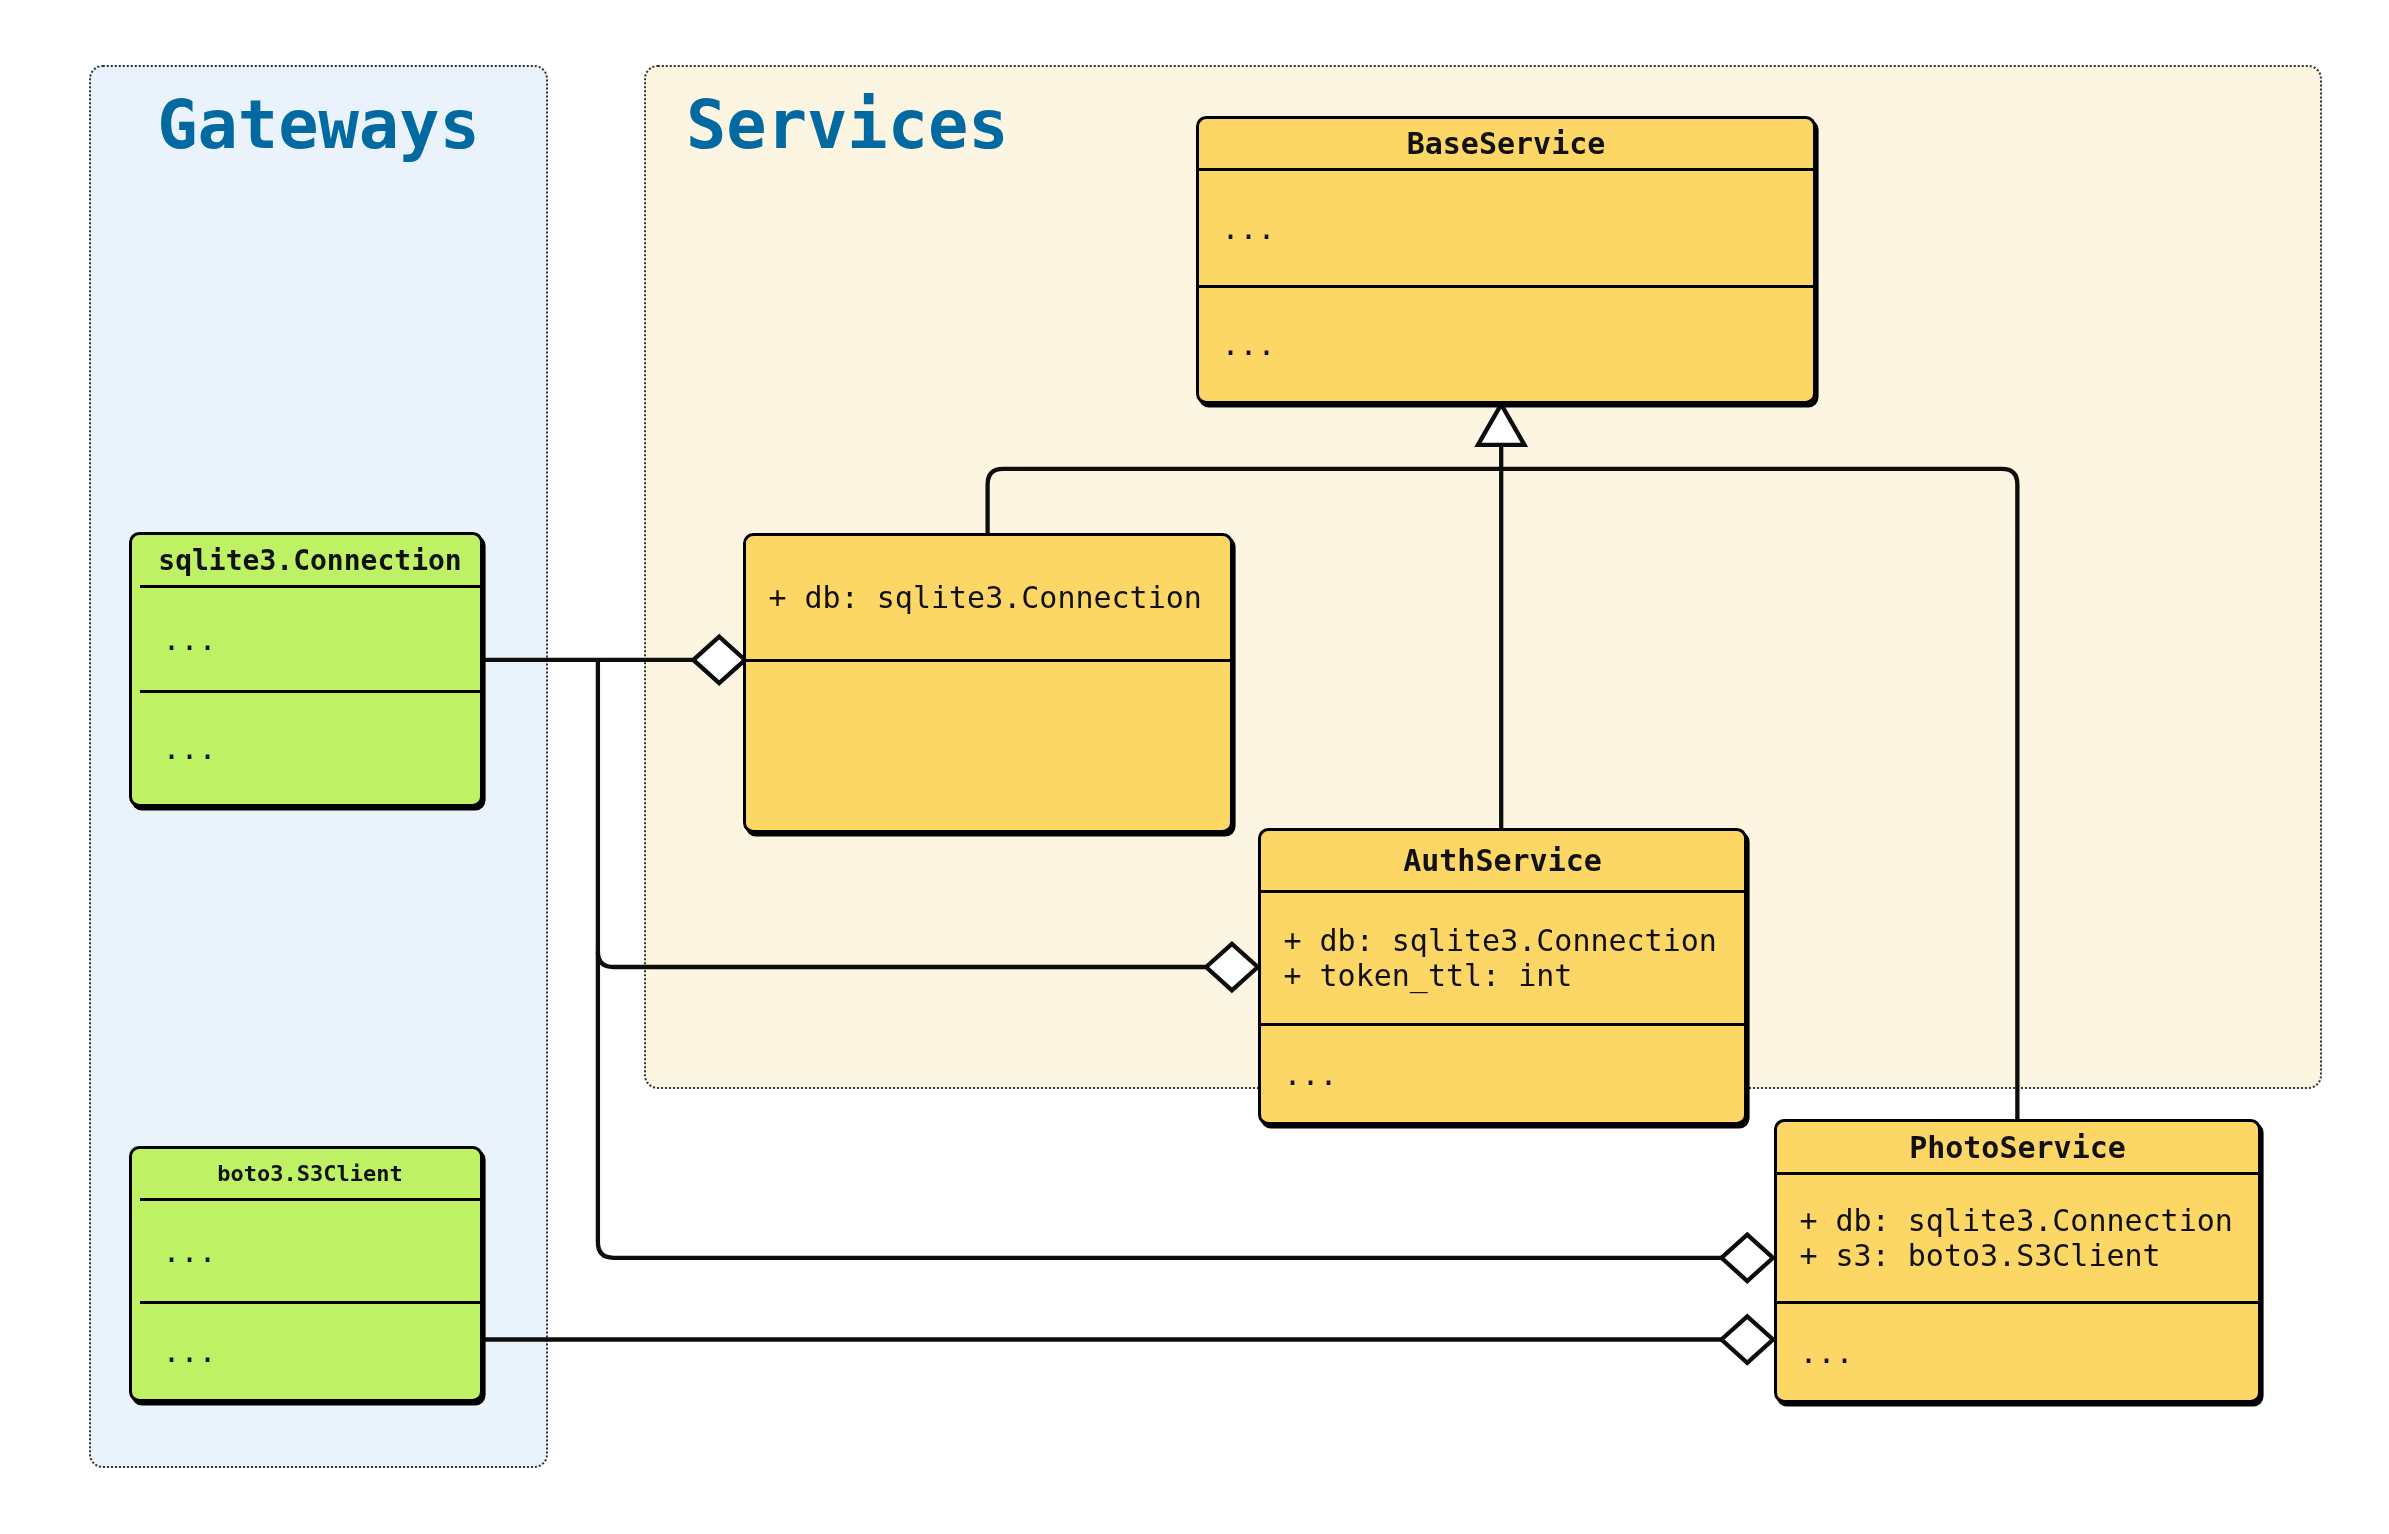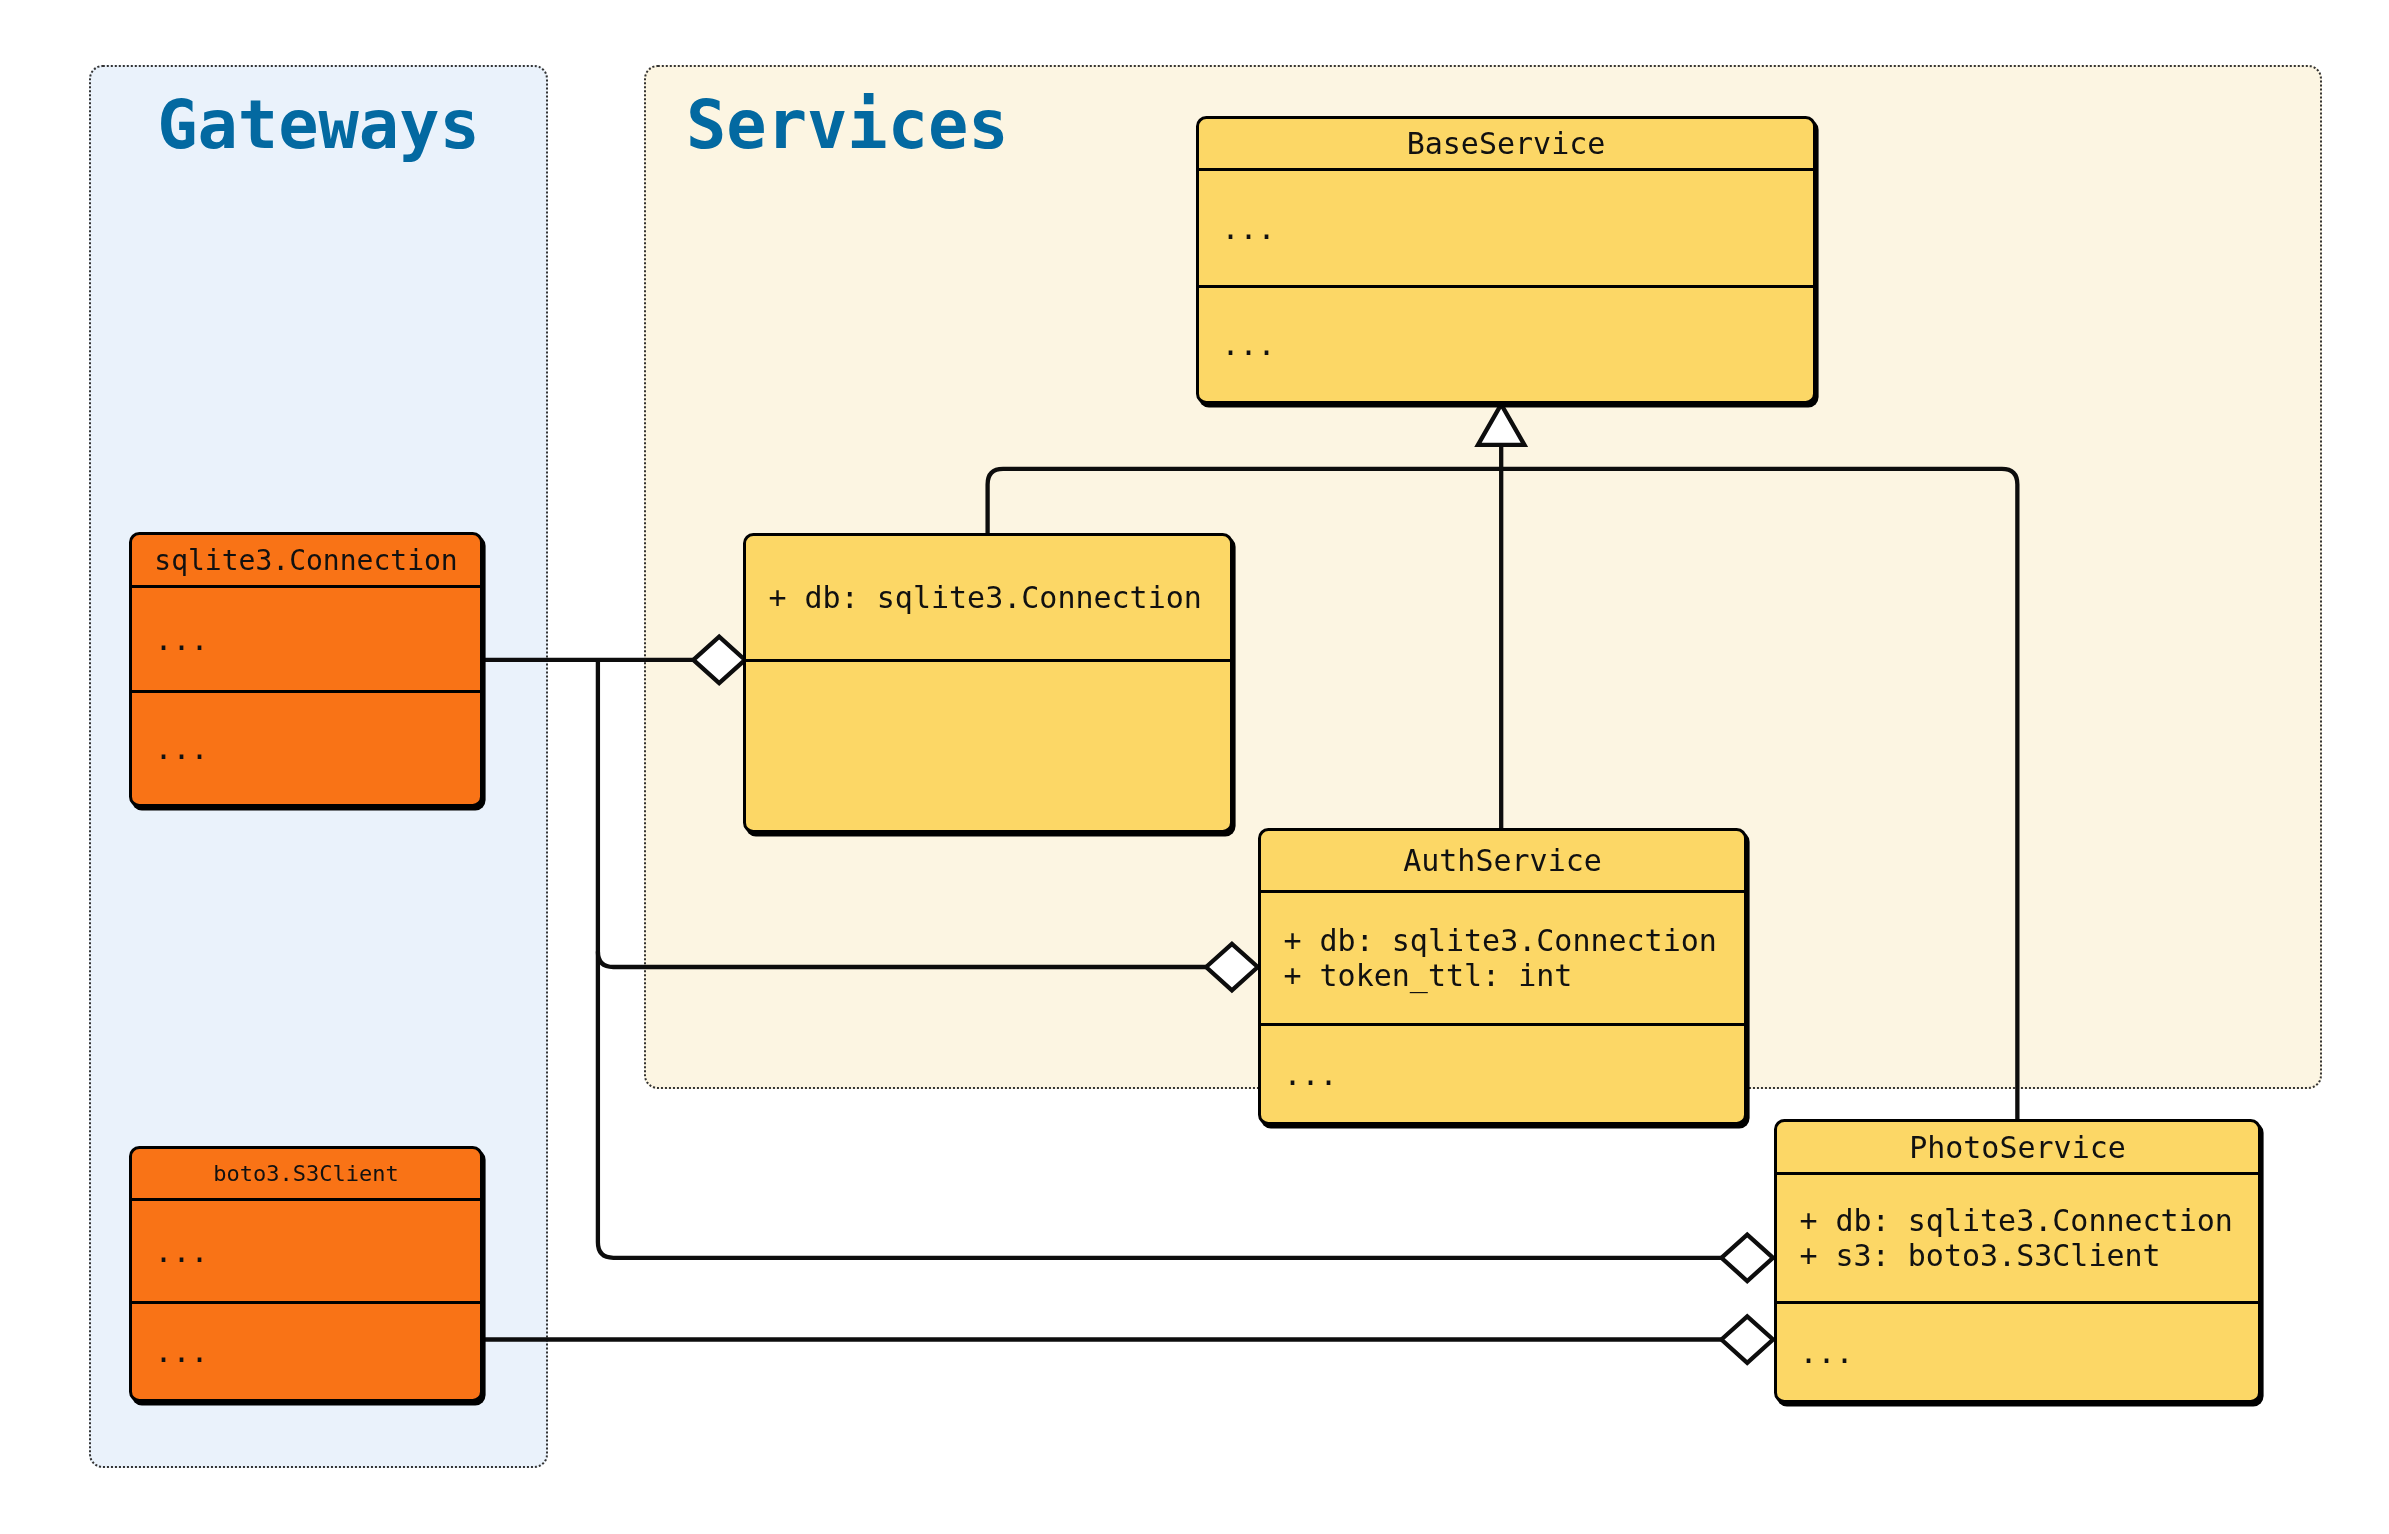--- a/index.html
+++ b/index.html
@@ -44,27 +44,27 @@
   .uml {
     position: absolute;
     border: 3.4px solid #000000;
     border-radius: 10.3px;
     box-shadow: 2.6px 3.4px 0 #000000;
     display: flex;
     flex-direction: column;
     overflow: hidden;
   }
   .uml.service-fill { background: #FCD766; }
-  .uml.gateway-fill { background: #f97316; }
+  .uml.gateway-fill { background: #bef264; padding-left: 8px; }
 
   .uml-title {
     display: flex;
     align-items: center;
     justify-content: center;
-    font-weight: normal;
+    font-weight: bold;
     font-size: 30px;
     border-bottom: 3.4px solid #000000;
     flex: 0 0 auto;
     white-space: nowrap;
   }
   .uml-sec {
     display: flex;
     flex-direction: column;
     justify-content: center;
     padding-left: 22.4px;

